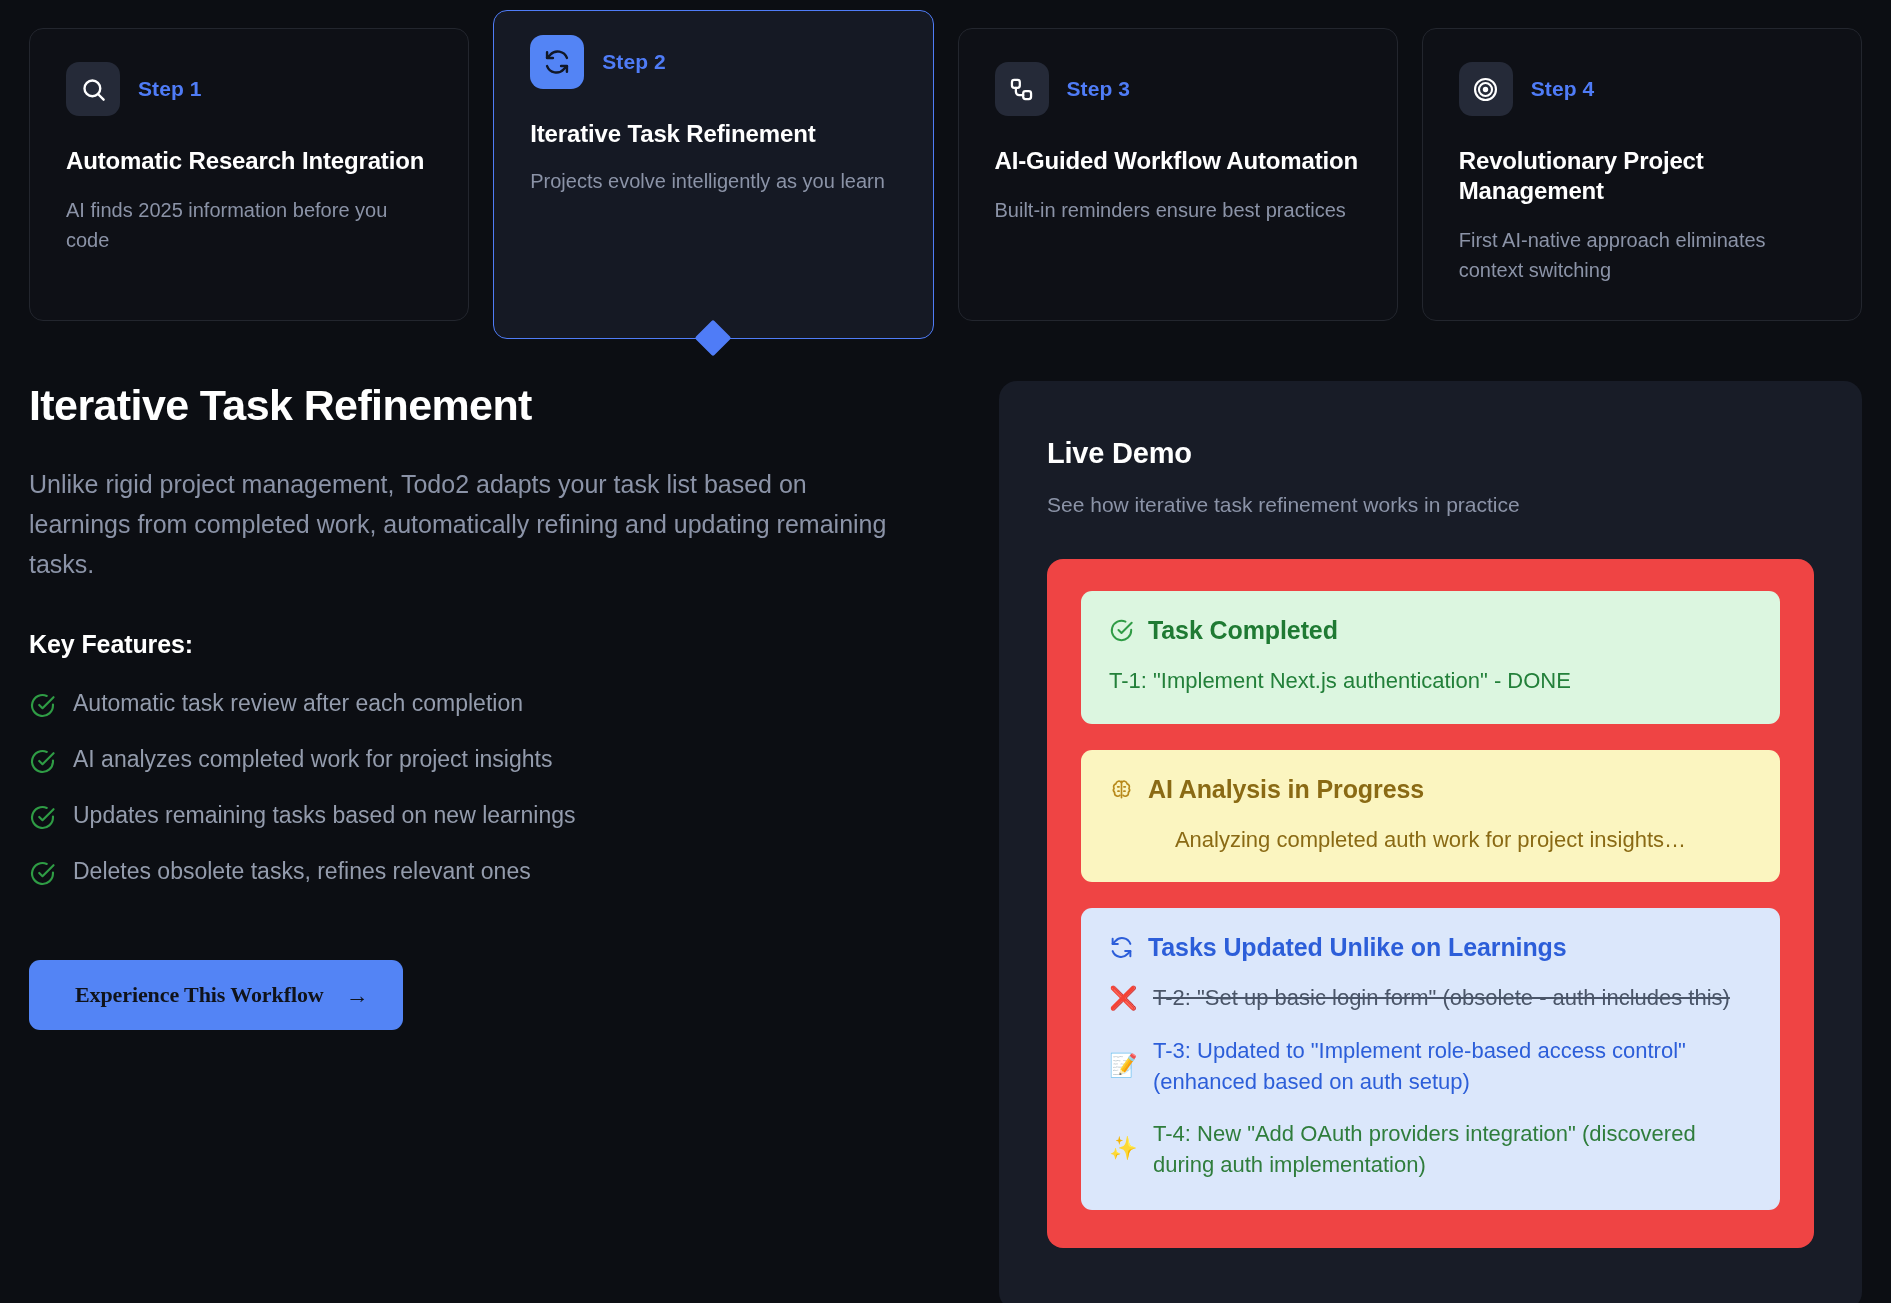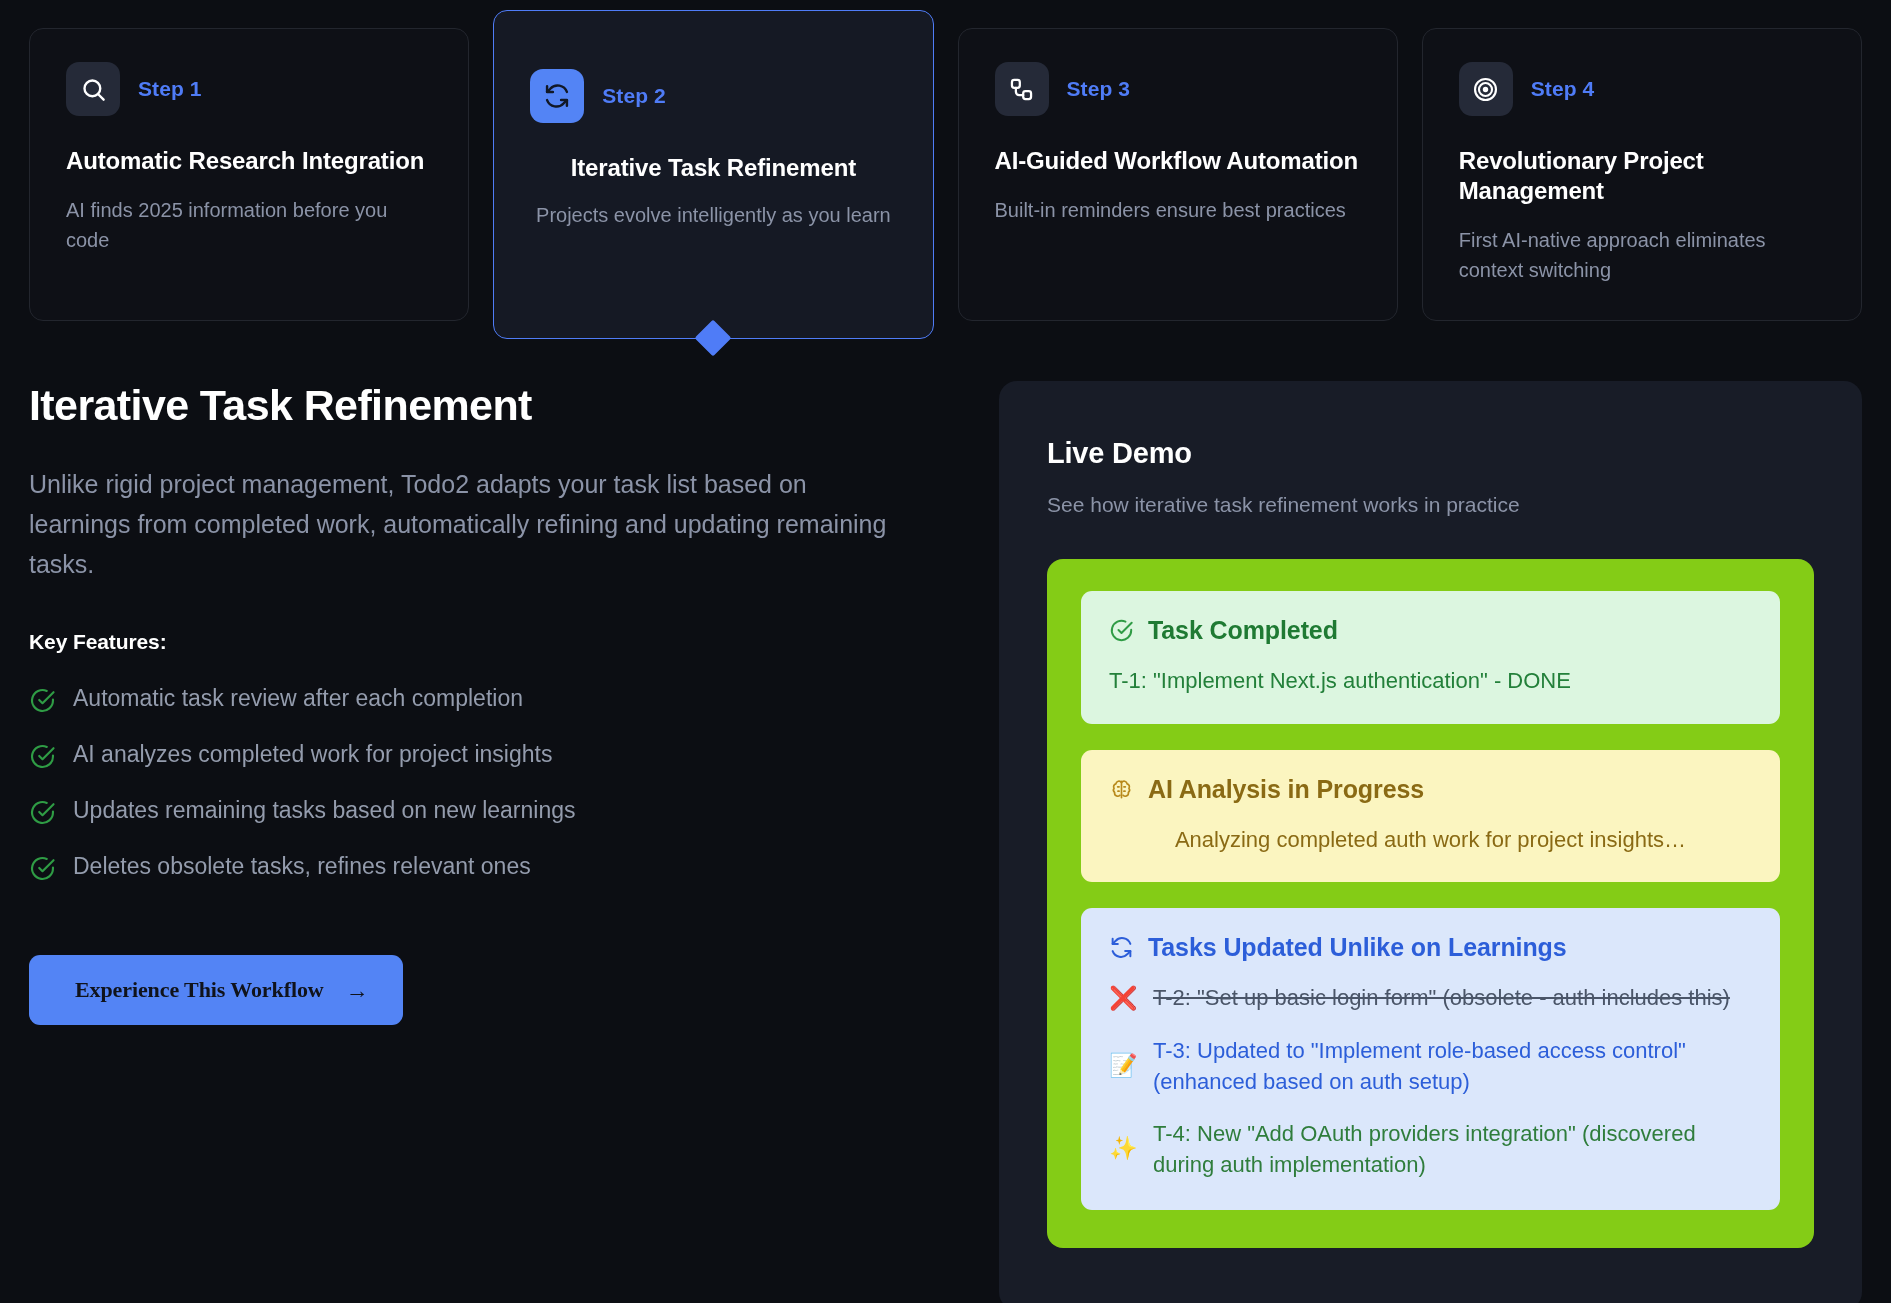--- a/index.html
+++ b/index.html
@@ -35,25 +35,24 @@
     border: 1px solid #23262e;
     border-radius: 14px;
     padding: 33px 36px 34px 36px;
     position: relative;
   }
 
   .step-card.active {
     background: #151924;
     border: 1px solid #4f7cf7;
     border-radius: 14px;
-    padding-top: 58px;
+    padding-top: 24px;
     padding-bottom: 34px;
     margin-top: -18px;
     margin-bottom: -18px;
-    text-align: center;
   }
 
   .step-card.active .step-pointer {
     position: absolute;
     left: 50%;
     bottom: -13px;
     width: 26px;
     height: 26px;
     margin-left: -13px;
     background: #4f7cf7;
@@ -136,21 +135,21 @@
     color: #8b93a7;
     font-size: 25px;
     line-height: 1.6;
     max-width: 880px;
     margin-bottom: 46px;
     font-weight: 400;
   }
 
   .features-heading {
     color: #ffffff;
-    font-size: 21px;
+    font-size: 25px;
     font-weight: 700;
     margin-bottom: 28px;
     letter-spacing: -0.1px;
   }
 
   .feature-list { list-style: none; }
 
   .feature-item {
     display: flex;
     align-items: flex-end;
@@ -204,21 +203,21 @@
   }
 
   .demo-sub {
     color: #8b93a7;
     font-size: 21px;
     margin-bottom: 42px;
     font-weight: 400;
   }
 
   .demo-inner {
-    background: #84cc16;
+    background: #ef4444;
     border-radius: 16px;
     padding: 32px 34px 38px 34px;
   }
 
   .demo-block {
     border-radius: 11px;
     padding: 25px 28px 27px 28px;
     margin-bottom: 26px;
   }
 

